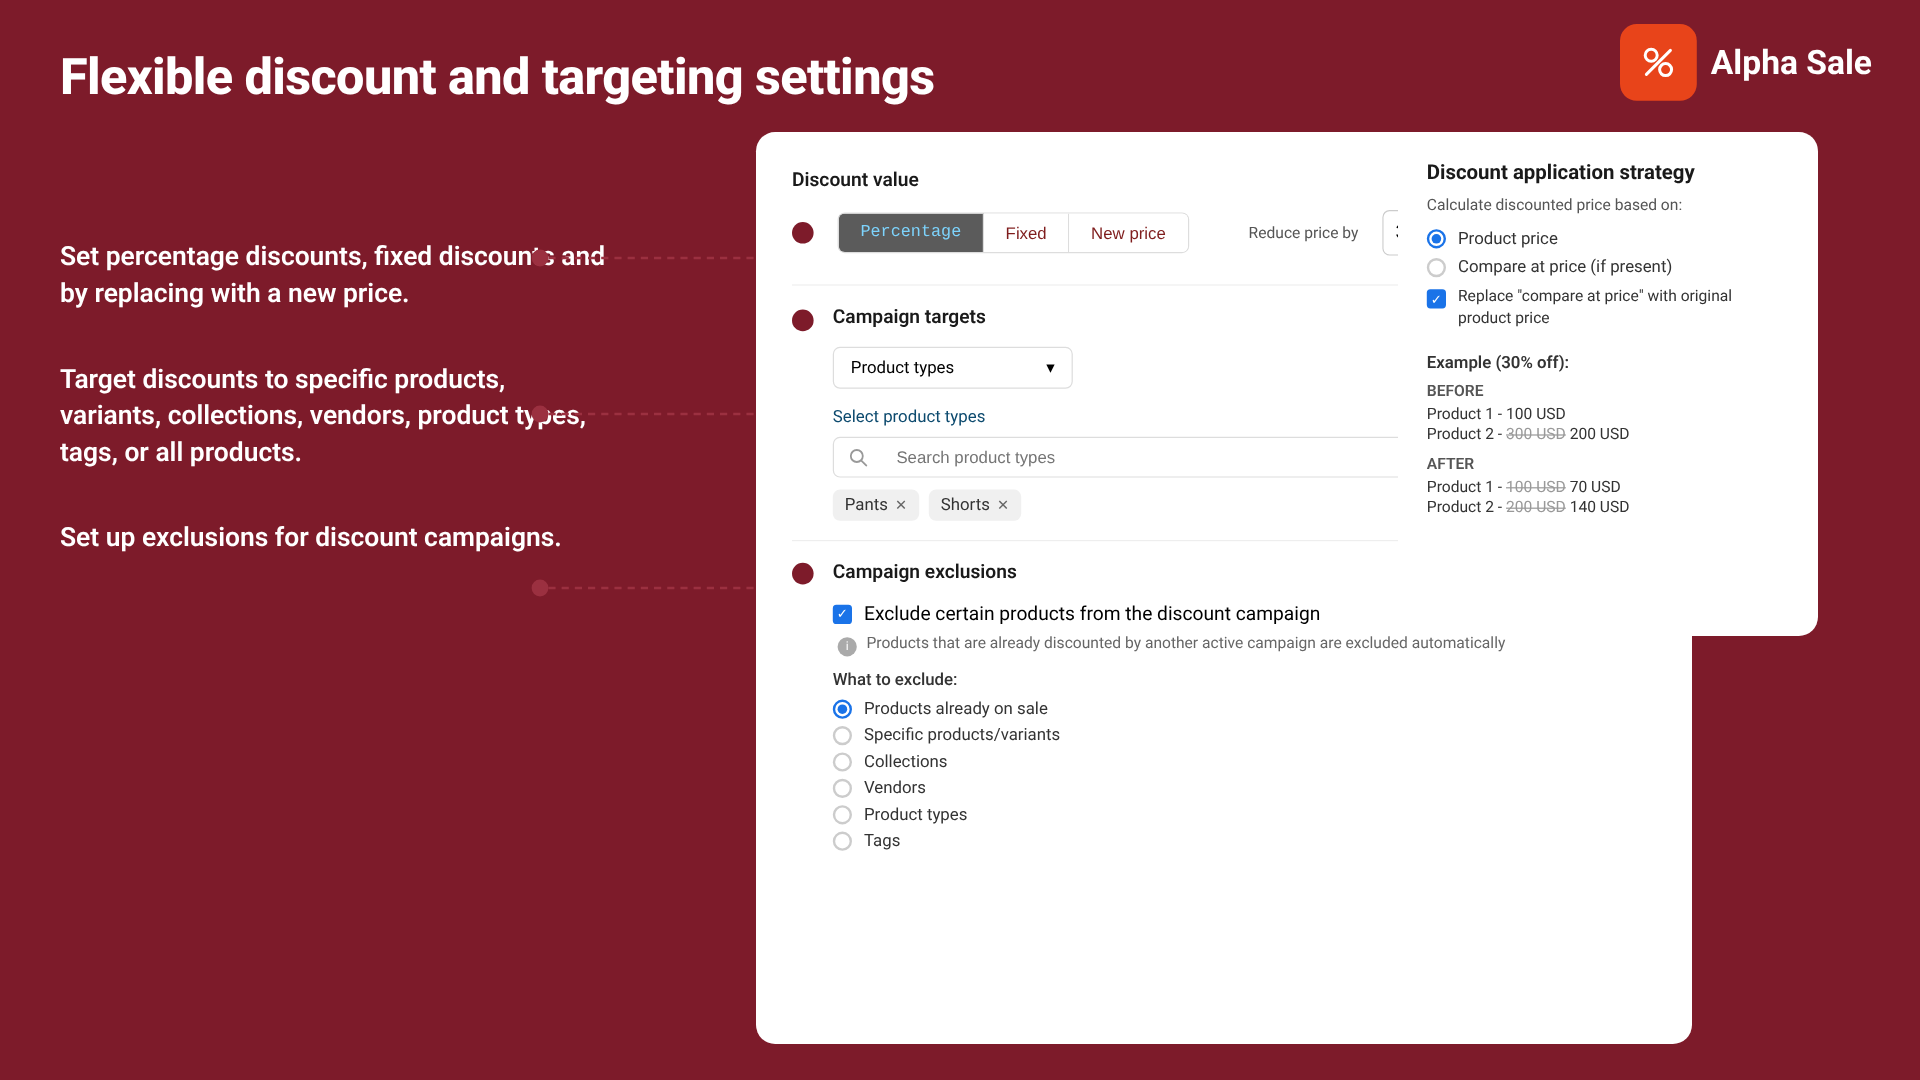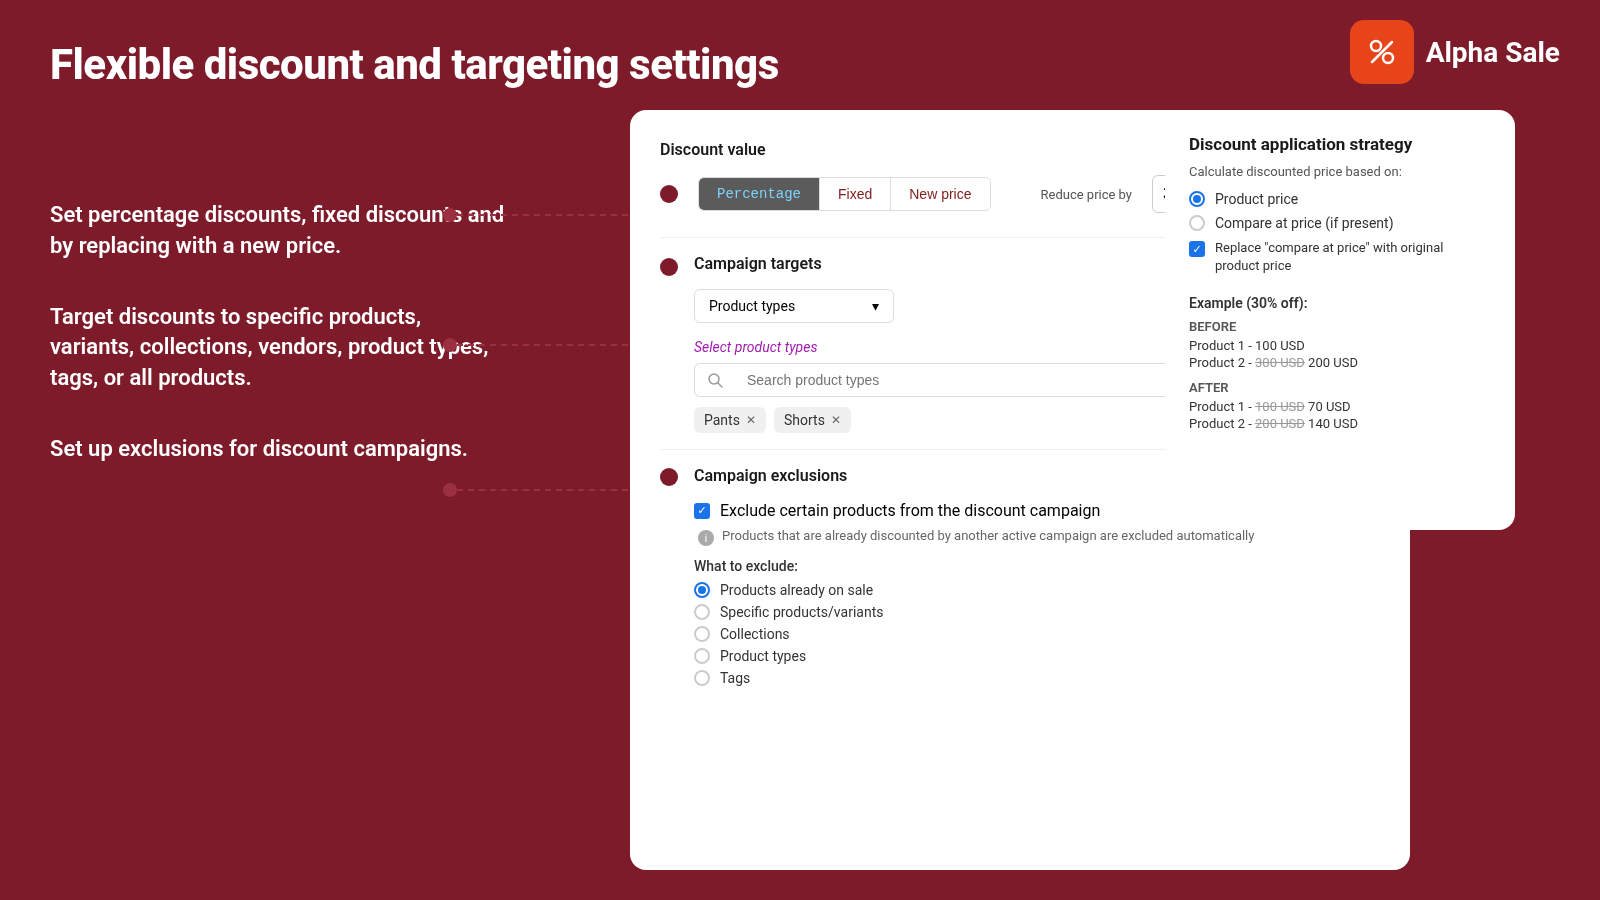--- a/index.html
+++ b/index.html
@@ -196,22 +196,21 @@
       margin-bottom: 16px;
     }
     .product-types-header {
       display: flex;
       justify-content: space-between;
       align-items: center;
       margin-bottom: 8px;
     }
     .product-types-label {
       font-size: 14px;
-      color: #a21caf;
-      font-style: italic;
+      color: #0c4a6e;
     }
     .refresh-link {
       font-size: 13px;
       color: #1a73e8;
       cursor: pointer;
       text-decoration: none;
     }
     .search-input-wrap {
       display: flex;
       align-items: center;
@@ -552,20 +551,24 @@
             <div class="radio-row">
               <div class="radio-outer"></div>
               <span class="radio-label">Specific products/variants</span>
             </div>
             <div class="radio-row">
               <div class="radio-outer"></div>
               <span class="radio-label">Collections</span>
             </div>
             <div class="radio-row">
               <div class="radio-outer"></div>
+              <span class="radio-label">Vendors</span>
+            </div>
+            <div class="radio-row">
+              <div class="radio-outer"></div>
               <span class="radio-label">Product types</span>
             </div>
             <div class="radio-row">
               <div class="radio-outer"></div>
               <span class="radio-label">Tags</span>
             </div>
           </div>
       </div>
     </div>
   </div>

